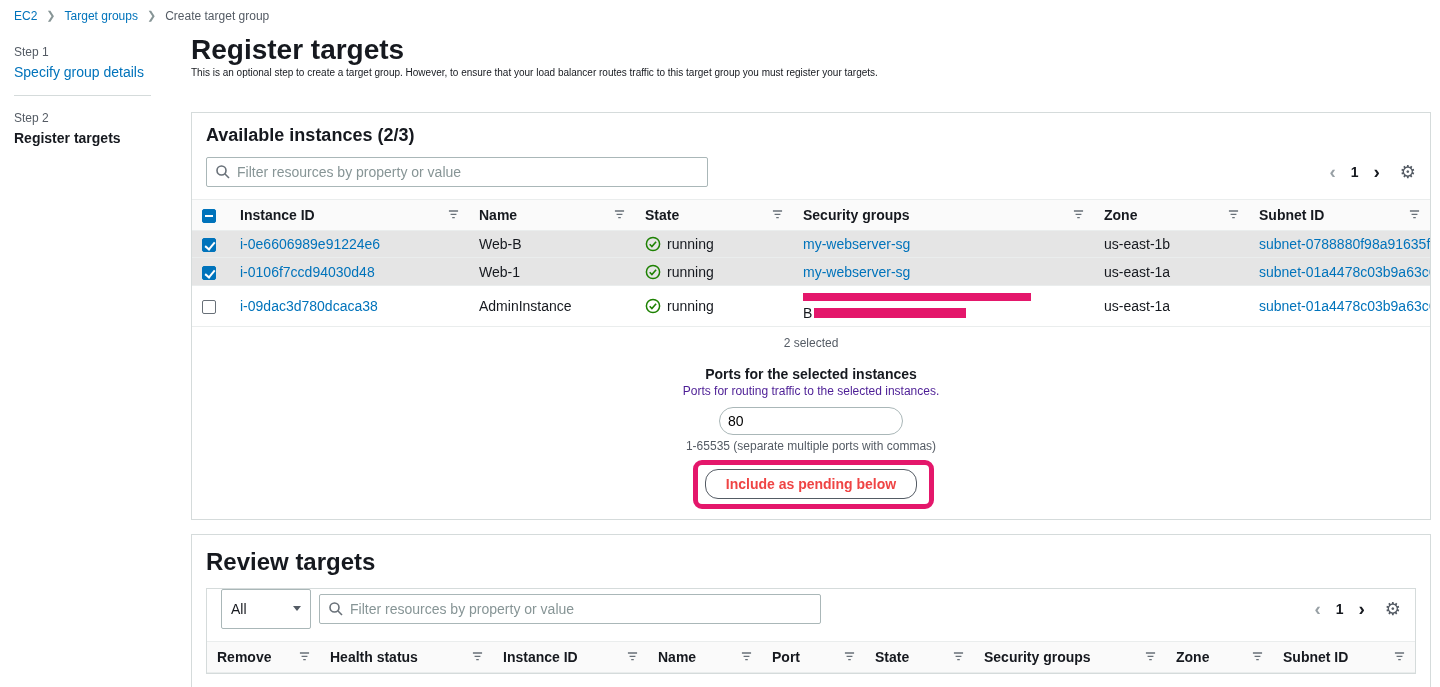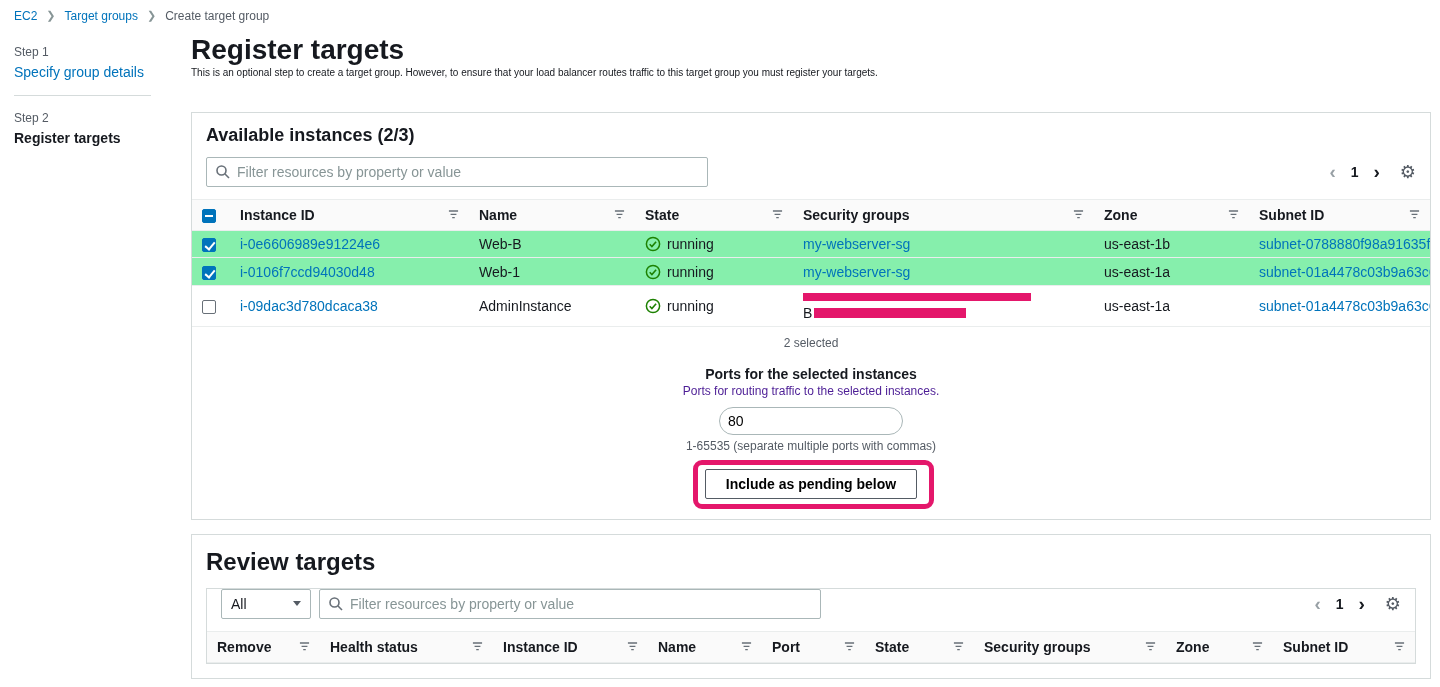--- a/index.html
+++ b/index.html
@@ -36,21 +36,21 @@
   .page-chev{font-size:19px;line-height:1;color:#98a0a5;cursor:pointer;font-weight:700}
   .page-chev.active{color:#16191f}
   .page-num{font-weight:700}
   .gear{font-size:18px;color:#545b64;margin-left:20px;cursor:pointer;line-height:1}
 
   table{width:100%;border-collapse:collapse;table-layout:fixed}
   th{background:#fafafa;border-top:1px solid #eaeded;border-bottom:1px solid #eaeded;padding:7px 10px;text-align:left;font-size:14px;font-weight:700;color:#16191f}
   .th-inner{display:flex;align-items:center;justify-content:space-between;gap:10px}
   .ficon{flex:none}
   td{padding:5px 10px;border-bottom:1px solid #eaeded;font-size:14px;vertical-align:middle;overflow:hidden;white-space:nowrap}
-  tr.selected td{background:#86efac}
+  tr.selected td{background:#e5e5e5}
 
   .cb{width:14px;height:14px;border:1px solid #687078;border-radius:2px;display:inline-block;background:#fff;position:relative;cursor:pointer;vertical-align:middle}
   .cb.checked{background:#0073bb;border-color:#0073bb}
   .cb.checked::after{content:"";position:absolute;left:4px;top:1px;width:4px;height:8px;border:solid #fff;border-width:0 2px 2px 0;transform:rotate(40deg)}
   .cb.indeterminate{background:#0073bb;border-color:#0073bb}
   .cb.indeterminate::after{content:"";position:absolute;left:2px;top:5px;width:8px;height:2px;background:#fff}
 
   .state-cell{display:flex;align-items:center;gap:6px}
 
   .bar{background:#e4176b;display:block}
@@ -60,28 +60,28 @@
 
   .selected-count{text-align:center;color:#545b64;font-size:12px;padding:9px 0 12px}
 
   .ports{text-align:center;padding:4px 0 0}
   .ports-title{font-weight:700;font-size:14px}
   .ports-sub{font-size:12px;color:#4c1d95;margin-top:2px}
   .ports-input{width:184px;height:28px;border:1px solid #aab7b8;border-radius:14px;margin-top:9px;padding:0 8px;font-size:14px;font-family:inherit;outline:none}
   .ports-helper{font-size:12px;color:#545b64;margin-top:4px}
   .include-wrap{position:relative;display:inline-block;margin:16px 0 20px}
   .annotation{position:absolute;left:-12px;right:-17px;top:-9px;bottom:-10px;border:5px solid #e4176b;border-radius:9px;pointer-events:none}
-  .btn-secondary{background:#fff;border:1px solid #545b64;border-radius:2px;color:#000000;font-weight:700;font-size:14px;padding:6px 20px;font-family:inherit;cursor:pointer}
+  .btn-secondary{background:#fff;border:1px solid #545b64;border-radius:13px;color:#ef4444;font-weight:700;font-size:14px;padding:6px 20px;font-family:inherit;cursor:pointer}
 
   .review-panel{margin-top:14px;border:1px solid #d5dbdb;margin-bottom:12px}
   .review-title{font-size:24px;font-weight:700;padding:13px 14px 12px}
   .targets-panel{border:1px solid #d5dbdb;margin:0 14px 14px}
   .targets-header{display:flex;align-items:center;justify-content:space-between;padding:10px 14px 9px}
   .targets-title{font-size:18px;font-weight:700}
-  .select-box{width:90px;height:30px;border:1px solid #aab7b8;border-radius:2px;display:flex;align-items:center;justify-content:space-between;padding:0 9px;margin-right:8px;cursor:pointer;background:#fff;flex:none}
+  .select-box{width:90px;height:40px;border:1px solid #aab7b8;border-radius:2px;display:flex;align-items:center;justify-content:space-between;padding:0 9px;margin-right:8px;cursor:pointer;background:#fff;flex:none}
   .caret{width:0;height:0;border-left:4px solid transparent;border-right:4px solid transparent;border-top:5px solid #545b64}
 </style>
 </head>
 <body>
 
 <div class="breadcrumb">
   <a>EC2</a>
   <span class="crumb-sep">❯</span>
   <a>Target groups</a>
   <span class="crumb-sep">❯</span>

